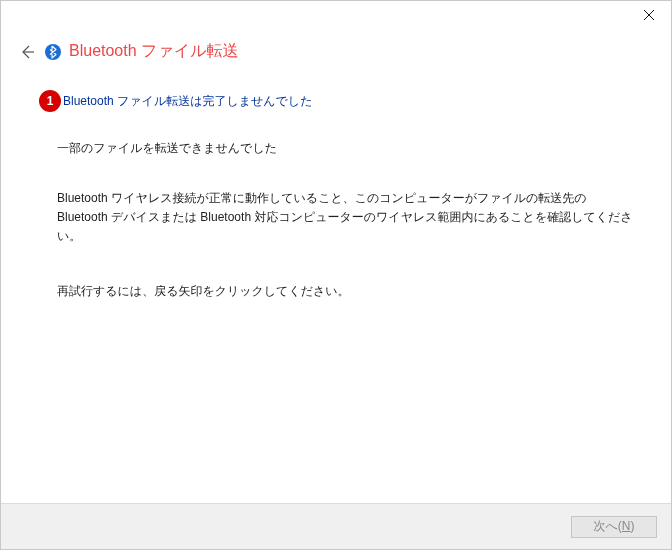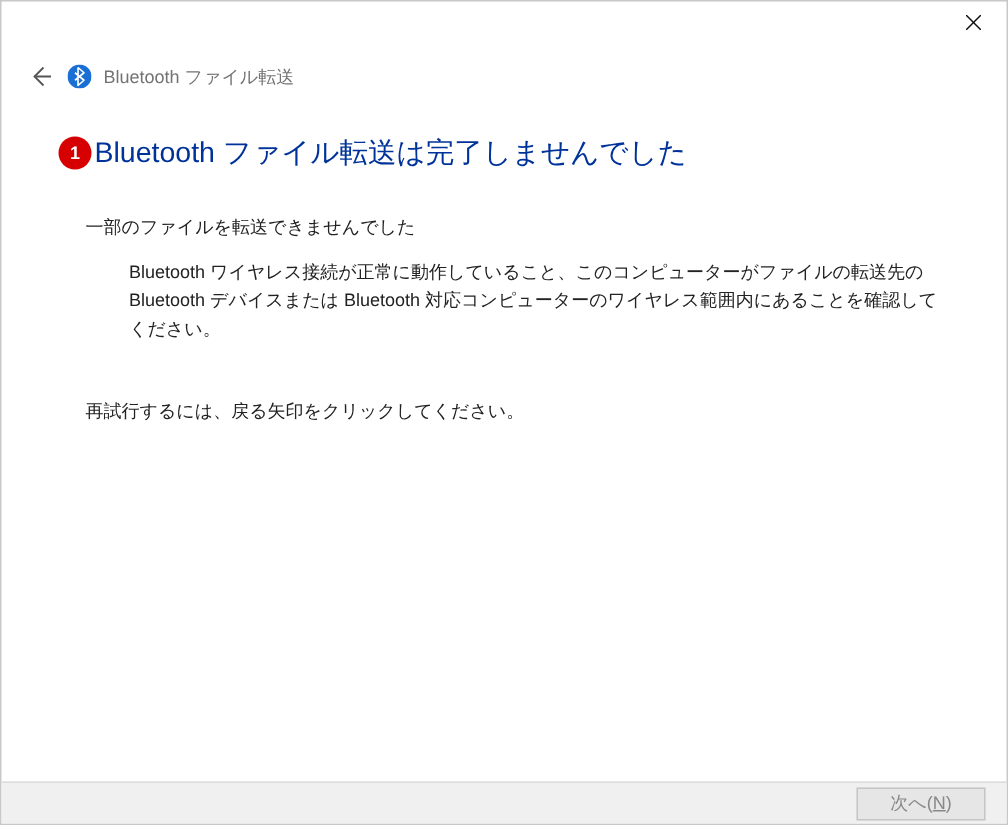--- a/index.html
+++ b/index.html
@@ -46,47 +46,47 @@
     }
     .back-arrow svg { width: 16px; height: 16px; }
     .bt-icon {
       width: 16px;
       height: 16px;
       display: flex;
       align-items: center;
       justify-content: center;
     }
     .bt-icon svg { width: 16px; height: 16px; }
-    .header-title { font-size: 12px; color: #737373; text-align: center; }
+    .header-title { font-size: 16px; color: #ef4444; text-align: center; }
     .content { padding: 20px 38px 0 38px; }
     .title-line { display: flex; align-items: center; gap: 2px; margin-bottom: 28px; }
     .annotation-badge {
       width: 22px;
       height: 22px;
       border-radius: 50%;
       background: #d60000;
       color: #fff;
       font-size: 12px;
       font-weight: bold;
       display: flex;
       align-items: center;
       justify-content: center;
       flex-shrink: 0;
     }
-    .main-title { color: #003399; font-size: 19px; }
+    .main-title { color: #003399; font-size: 12px; }
     .body-text { padding-left: 18px; color: #222; }
-    .subheading { margin-bottom: 12px; font-size: 12px; }
-    .paragraph { margin-bottom: 32px; font-size: 12px; line-height: 1.6; margin-left: 29px; }
+    .subheading { margin-bottom: 32px; font-size: 12px; }
+    .paragraph { margin-bottom: 32px; font-size: 12px; line-height: 1.6; }
     .retry-text { font-size: 12px; margin-top: 36px; }
     .footer {
       position: absolute;
       bottom: 0;
       left: 0;
       right: 0;
-      height: 28px;
+      height: 46px;
       background: #f0f0f0;
       border-top: 1px solid #dcdcdc;
       display: flex;
       align-items: center;
       justify-content: flex-end;
       gap: 16px;
       padding-right: 14px;
     }
     .btn {
       min-width: 86px;

